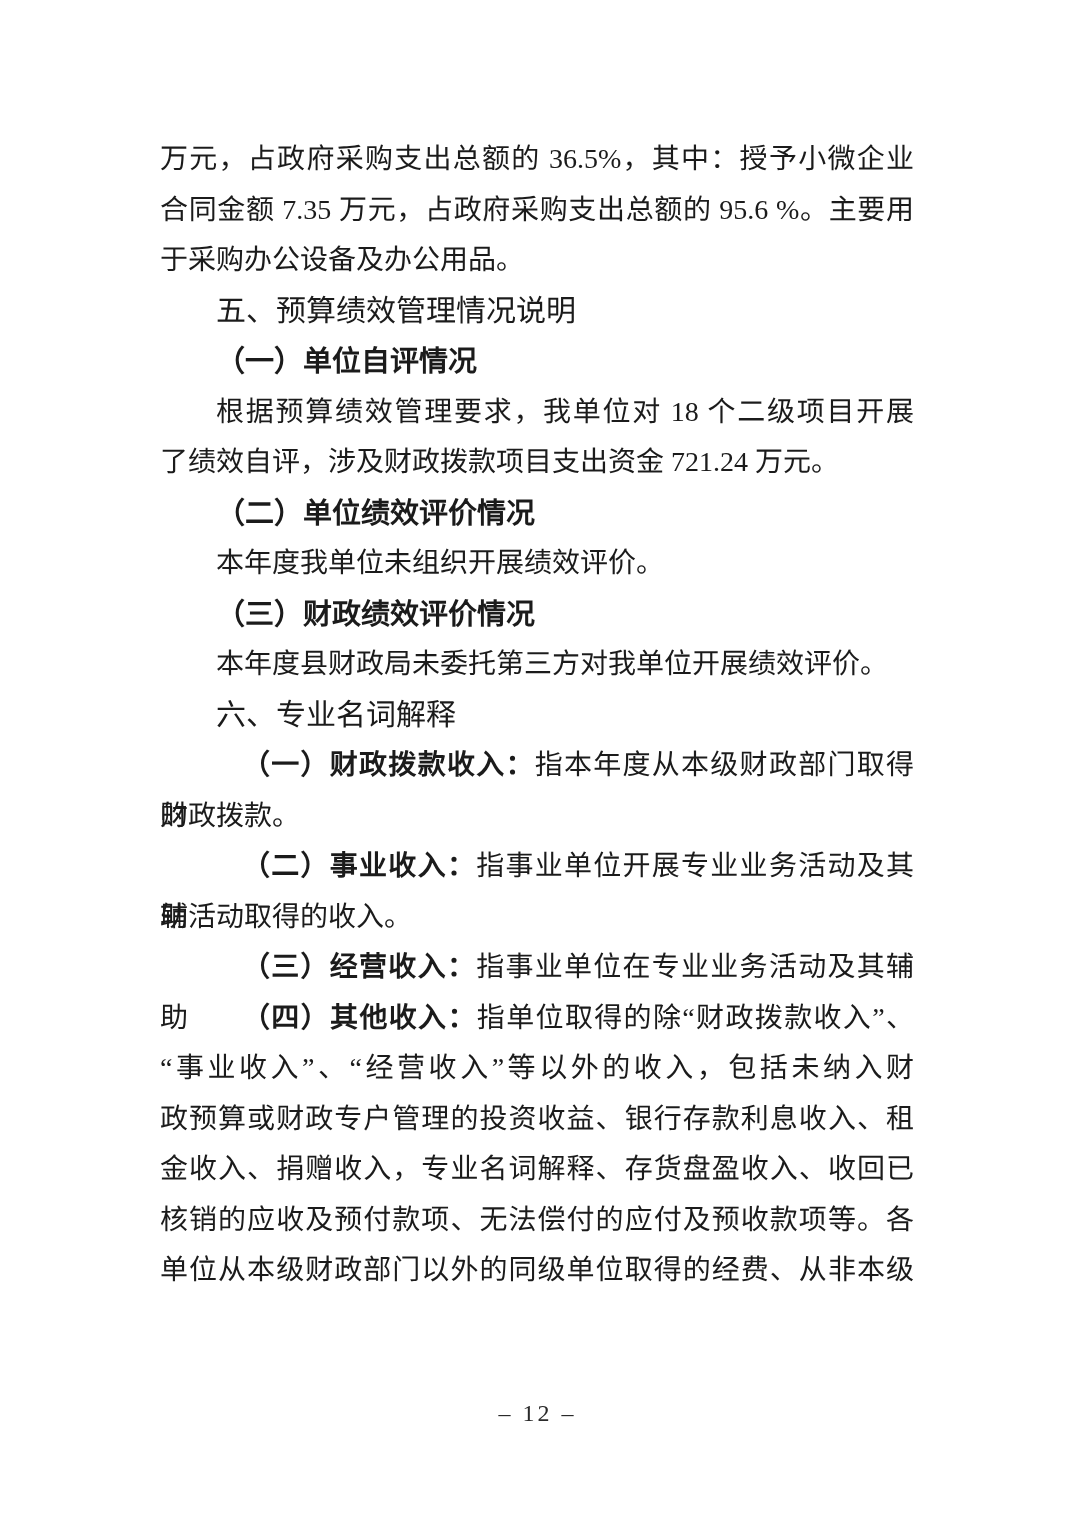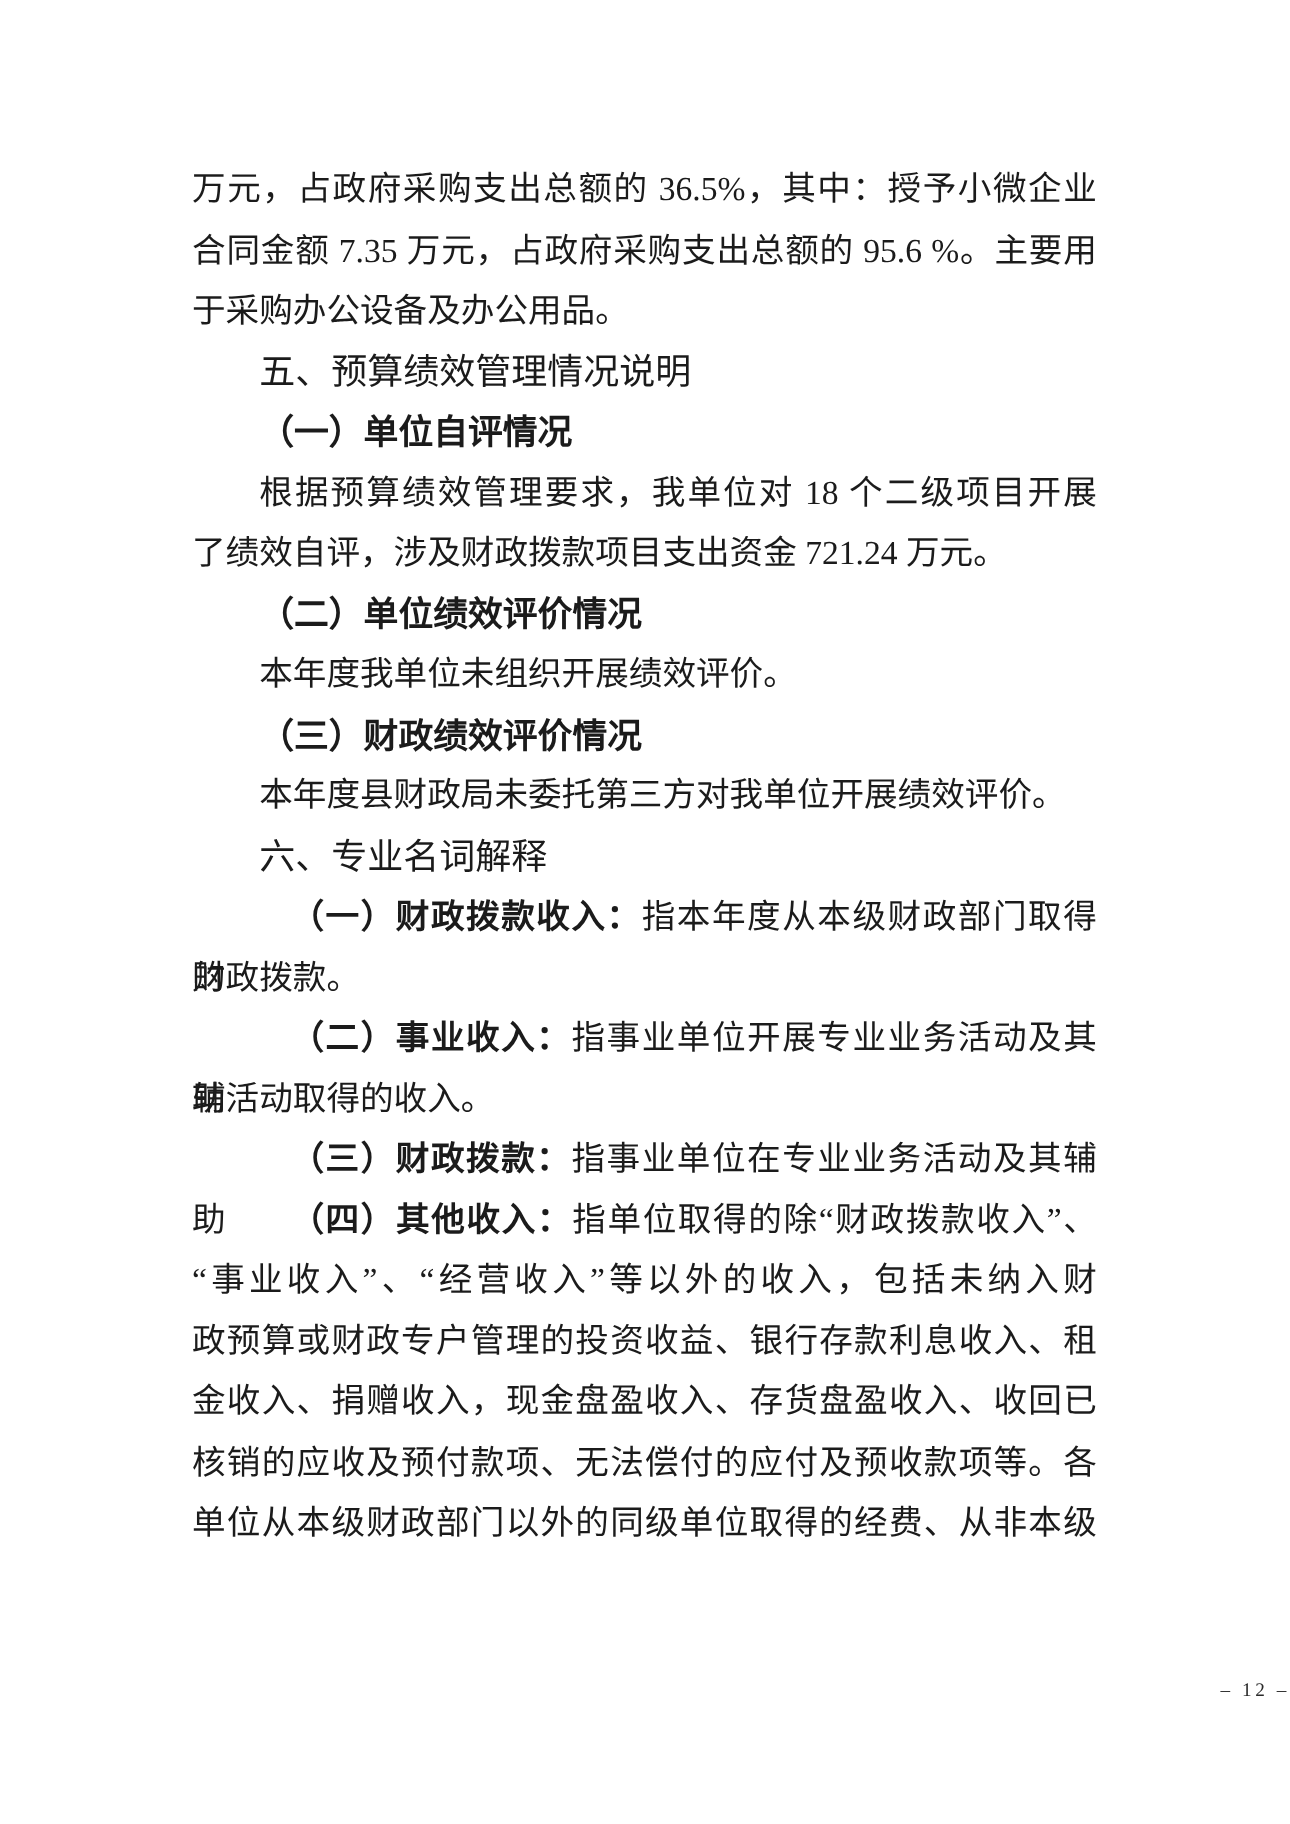--- a/index.html
+++ b/index.html
@@ -29,21 +29,21 @@
   .h1{
     font-family:"Liberation Sans","DejaVu Sans",sans-serif;
     font-weight:400;font-size:30px;
   }
   .sub{
     font-weight:700;font-size:29px;
   }
   .term{ font-weight:700;margin-left:26px; }
   .footer{
     position:absolute;left:0;top:1400px;width:1075px;
-    text-align:right;font-size:16px;letter-spacing:3px;color:#2a2a2a;
+    text-align:center;font-size:24px;letter-spacing:3px;color:#2a2a2a;
   }
 </style>
 </head>
 <body>
 
 <div class="page">
   <div class="content">
 
     <div class="ln just">万元，占政府采购支出总额的 36.5%，其中：授予小微企业</div>
     <div class="ln just">合同金额 7.35 万元，占政府采购支出总额的 95.6 %。主要用</div>
@@ -62,25 +62,25 @@
     <div class="ln ind">本年度县财政局未委托第三方对我单位开展绩效评价。</div>
 
     <div class="ln h1 ind">六、专业名词解释</div>
 
     <div class="ln just ind"><span class="term">（一）财政拨款收入：</span><span>指本年度从本级财政部门取得的</span></div>
     <div class="ln">财政拨款。</div>
 
     <div class="ln just ind"><span class="term">（二）事业收入：</span><span>指事业单位开展专业业务活动及其辅</span></div>
     <div class="ln">助活动取得的收入。</div>
 
-    <div class="ln just ind"><span class="term">（三）财政拨款：</span><span>指事业单位在专业业务活动及其辅助</span></div>
+    <div class="ln just ind"><span class="term">（三）经营收入：</span><span>指事业单位在专业业务活动及其辅助</span></div>
 
     <div class="ln just ind"><span class="term">（四）其他收入：</span><span>指单位取得的除“财政拨款收入”、</span></div>
     <div class="ln just">“事业收入”、“经营收入”等以外的收入，包括未纳入财</div>
     <div class="ln just">政预算或财政专户管理的投资收益、银行存款利息收入、租</div>
-    <div class="ln just">金收入、捐赠收入，现金盘盈收入、存货盘盈收入、收回已</div>
+    <div class="ln just">金收入、捐赠收入，专业名词解释、存货盘盈收入、收回已</div>
     <div class="ln just">核销的应收及预付款项、无法偿付的应付及预收款项等。各</div>
     <div class="ln just">单位从本级财政部门以外的同级单位取得的经费、从非本级</div>
 
   </div>
 
   <div class="footer">– 12 –</div>
 </div>
 
 </body></html>

